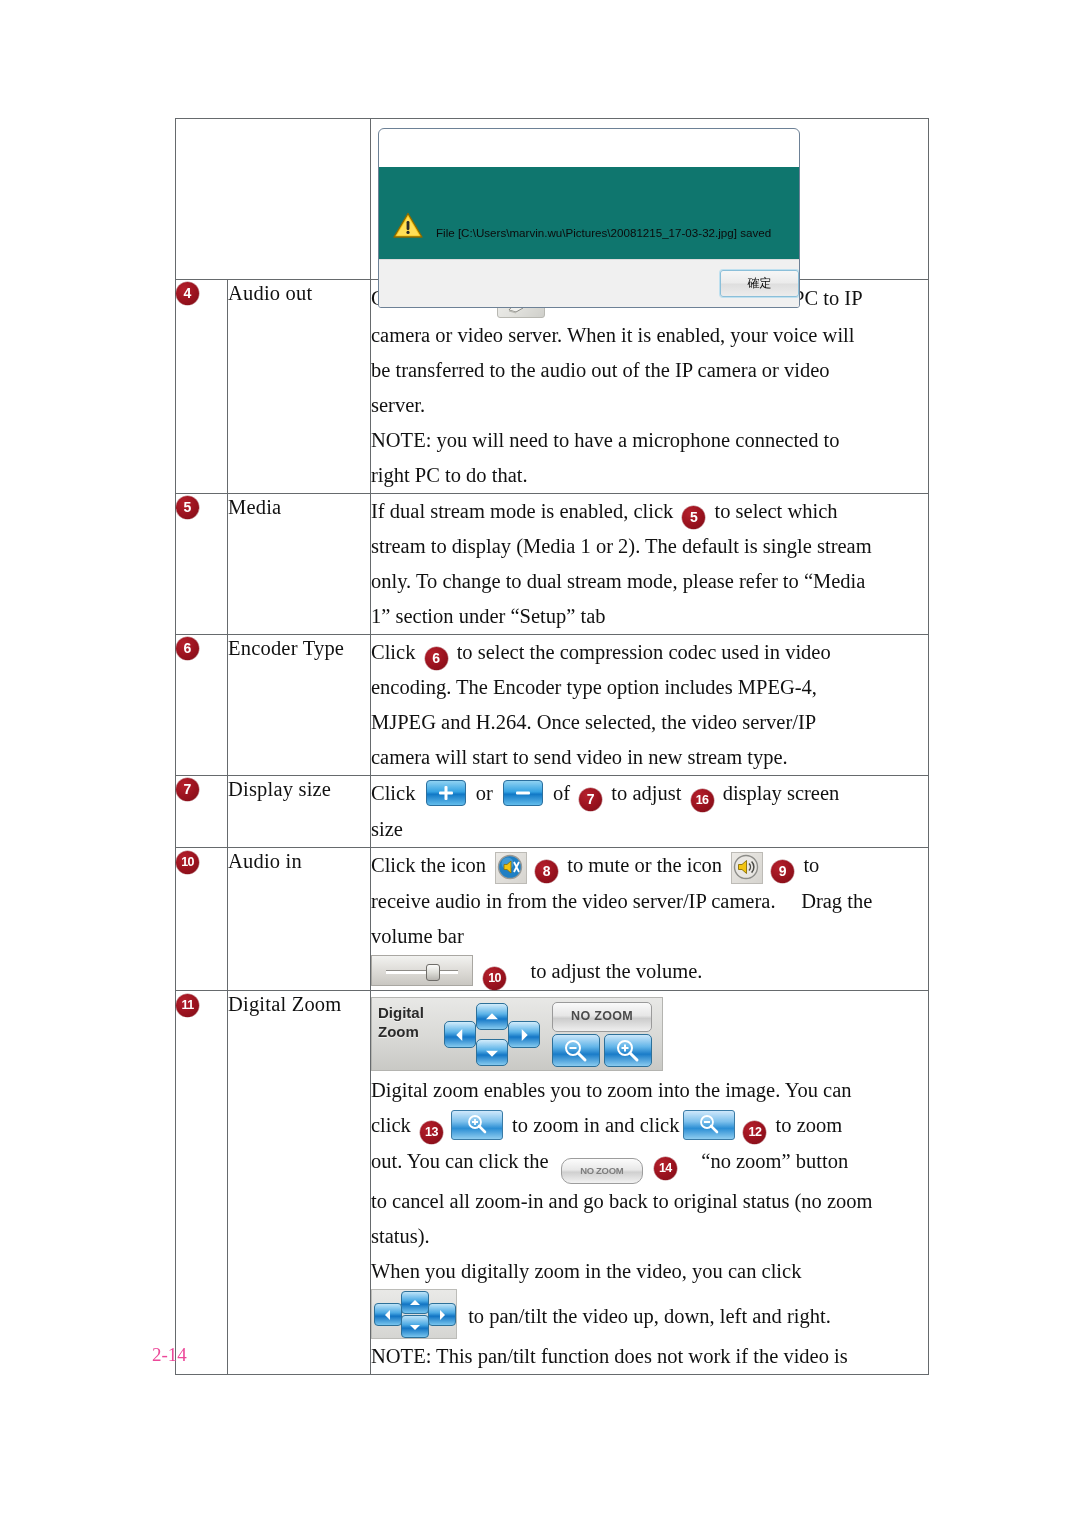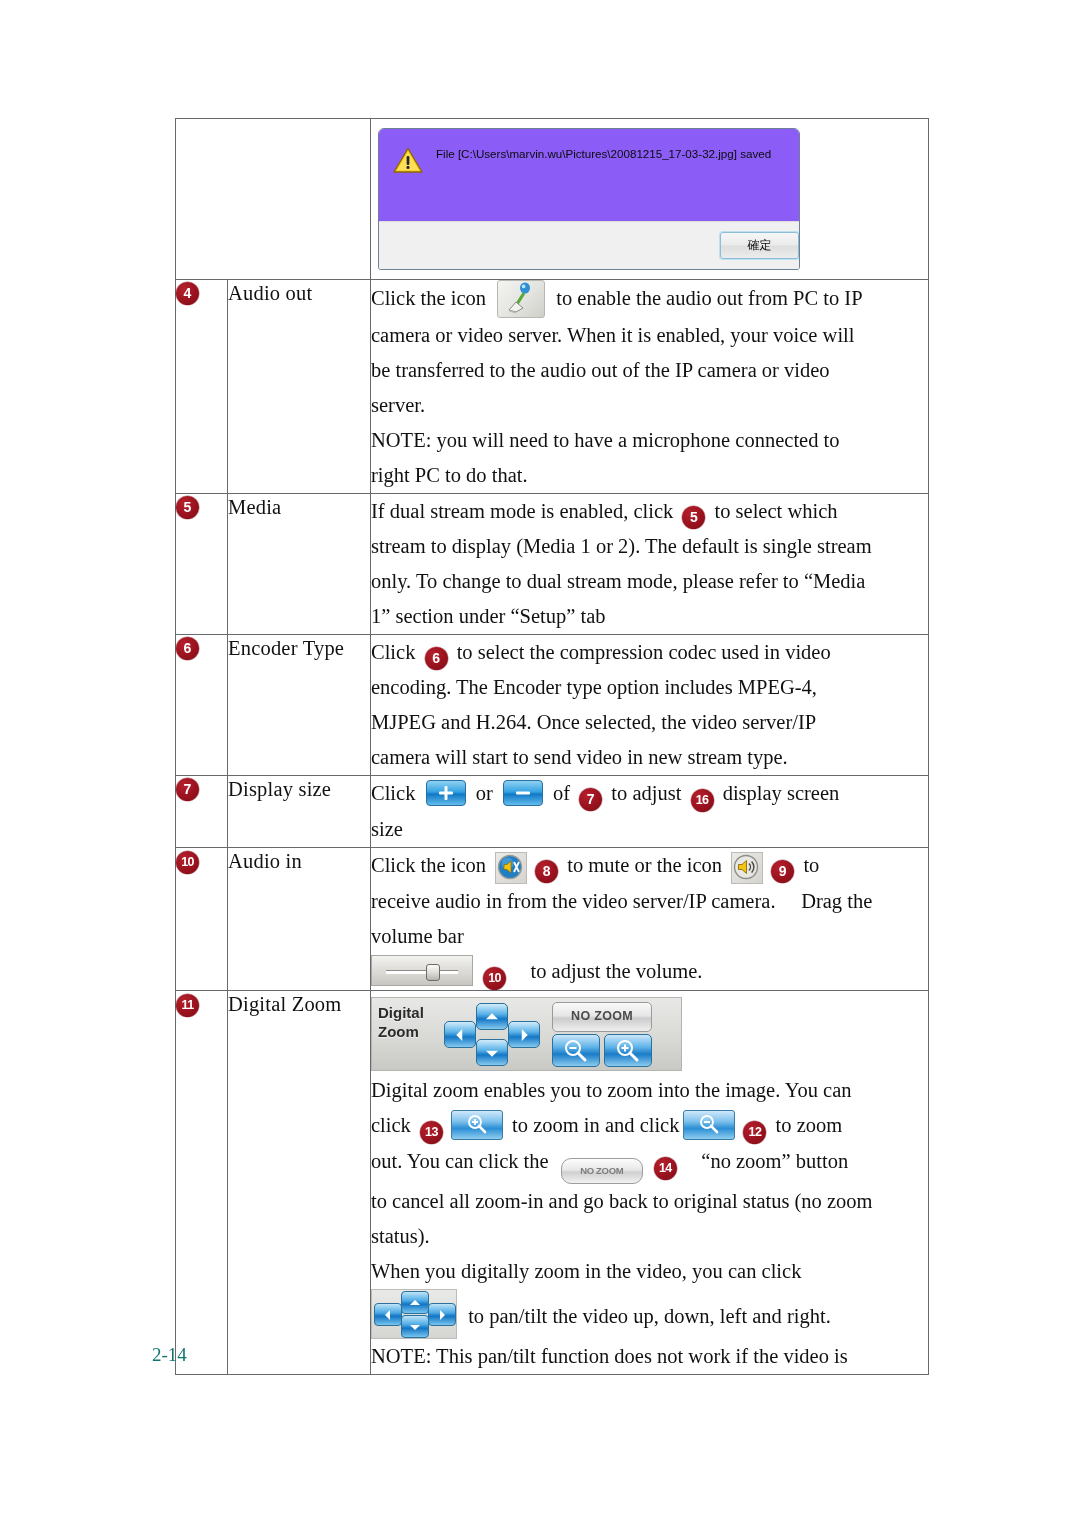--- a/index.html
+++ b/index.html
@@ -116,25 +116,26 @@
     content: "";
     position: absolute;
     left: 6px; top: 6px;
     width: 11px; height: 2px;
     background: #ffffff;
   }
   .ie-close::before { transform: rotate(45deg); }
   .ie-close::after  { transform: rotate(-45deg); }
 
   .ie-body {
-    background: #8b5cf6;
+    background: #0f766e;
     padding: 18px 14px 20px 14px;
     display: flex;
-    align-items: flex-start;
+    align-items: flex-end;
     min-height: 54px;
+    margin-top: 38px;
   }
   .warn-icon {
     width: 30px; height: 27px;
     flex: 0 0 30px;
     margin-right: 13px;
     position: relative;
   }
   .warn-icon svg { display: block; }
   .ie-msg {
     font-size: 11.6px;
@@ -303,21 +304,20 @@
   .dp.right::after { transform: translate(-40%, -50%); border-left-color: #ffffff; border-right-width: 0; }
 
   
   .dz-panel {
     position: relative;
     width: 290px;
     height: 72px;
     background: linear-gradient(180deg, #e8e8e6 0%, #d9d9d6 55%, #c9c9c5 100%);
     border: 1px solid #b4b4b0;
     margin: 6px 0 2px 0;
-    padding-left: 19px;
   }
   .dz-label {
     position: absolute;
     left: 6px; top: 5px;
     width: 66px;
     font-family: "Liberation Sans", sans-serif;
     font-weight: bold;
     font-size: 15px;
     line-height: 19px;
     color: #2b2b2b;
@@ -382,21 +382,21 @@
   .dz-zoomin  { left: 232px; }
   .dz-zoomout svg, .dz-zoomin svg { position: absolute; left: 8px; top: 3px; }
 
   
   .page-number {
     position: absolute;
     left: 152px;
     top: 1344px;
     font-family: "Liberation Serif", serif;
     font-size: 19px;
-    color: #0f766e;
+    color: #ec4899;
   }
   .desc-line { white-space: nowrap; }
 </style>
 </head>
 <body>
 
 <div class="page">
 
   <table class="doc-table">
     <colgroup>

